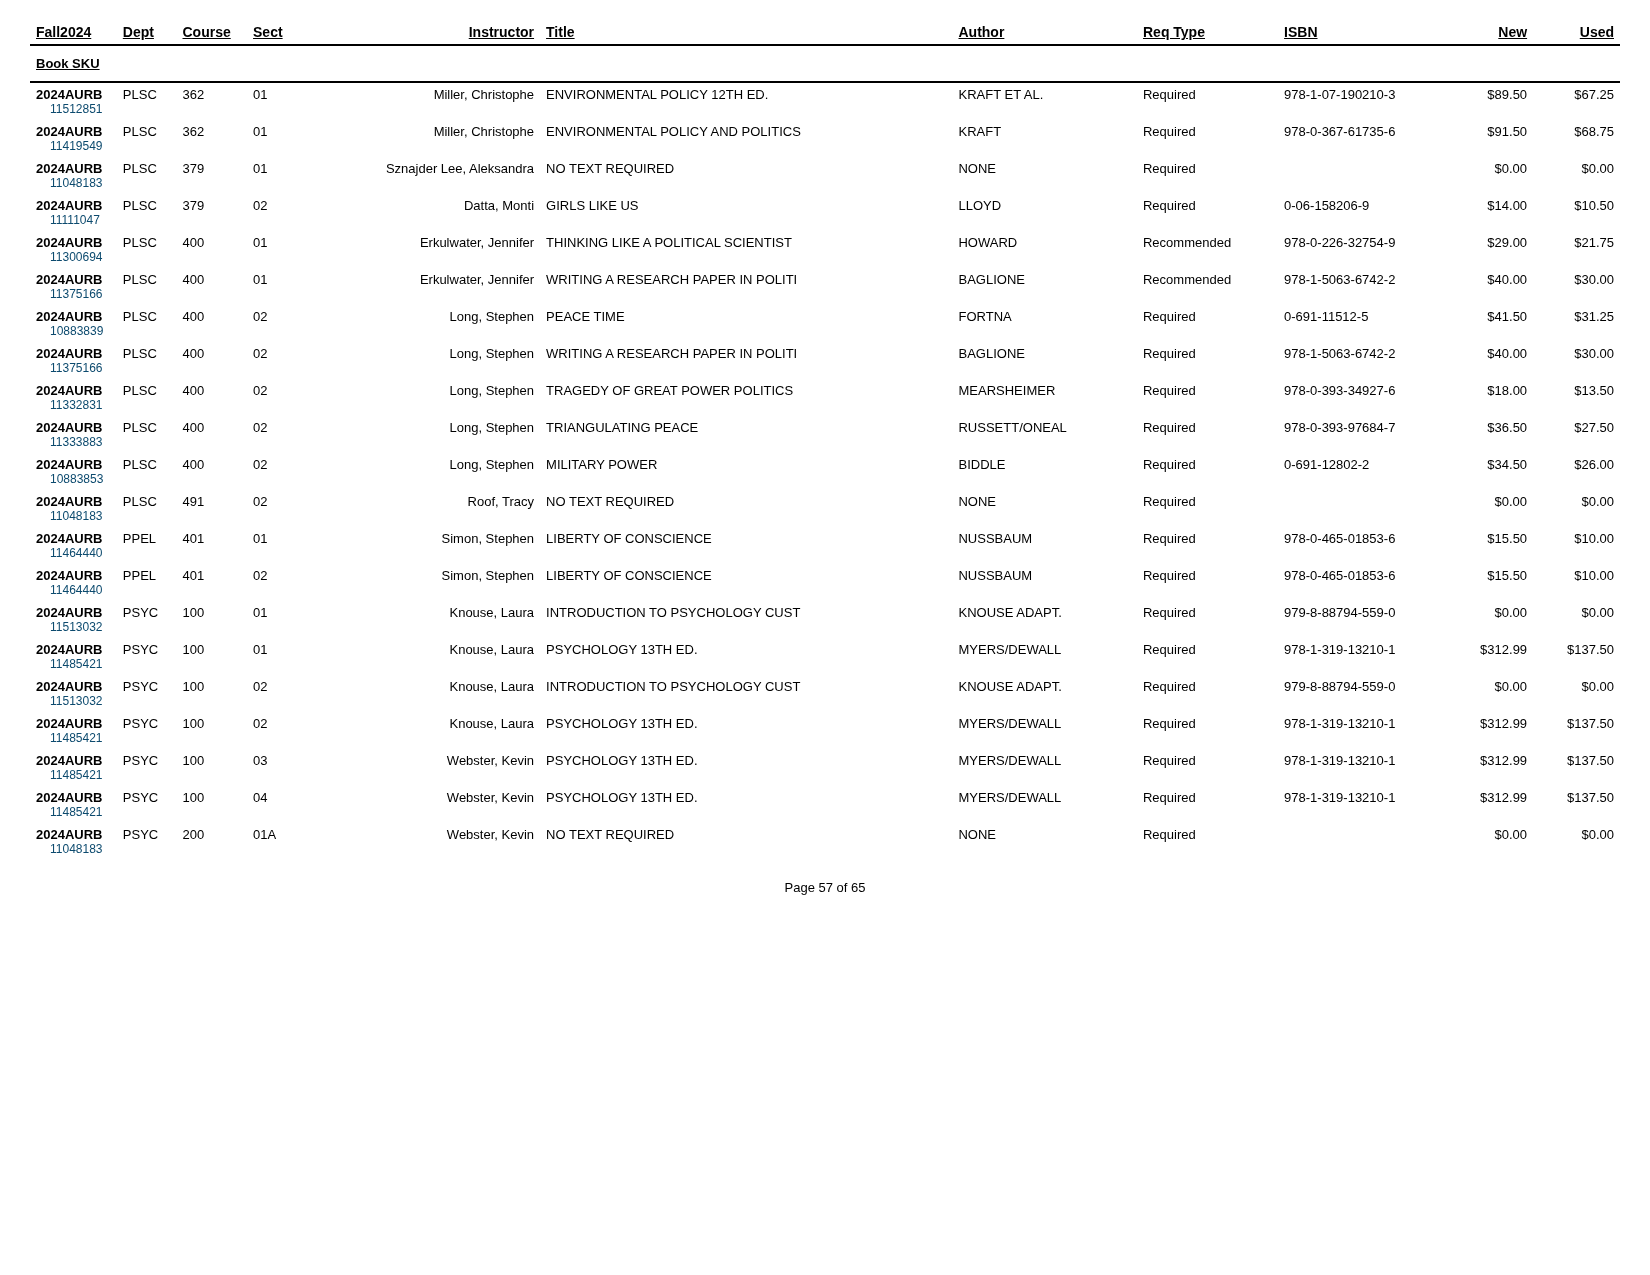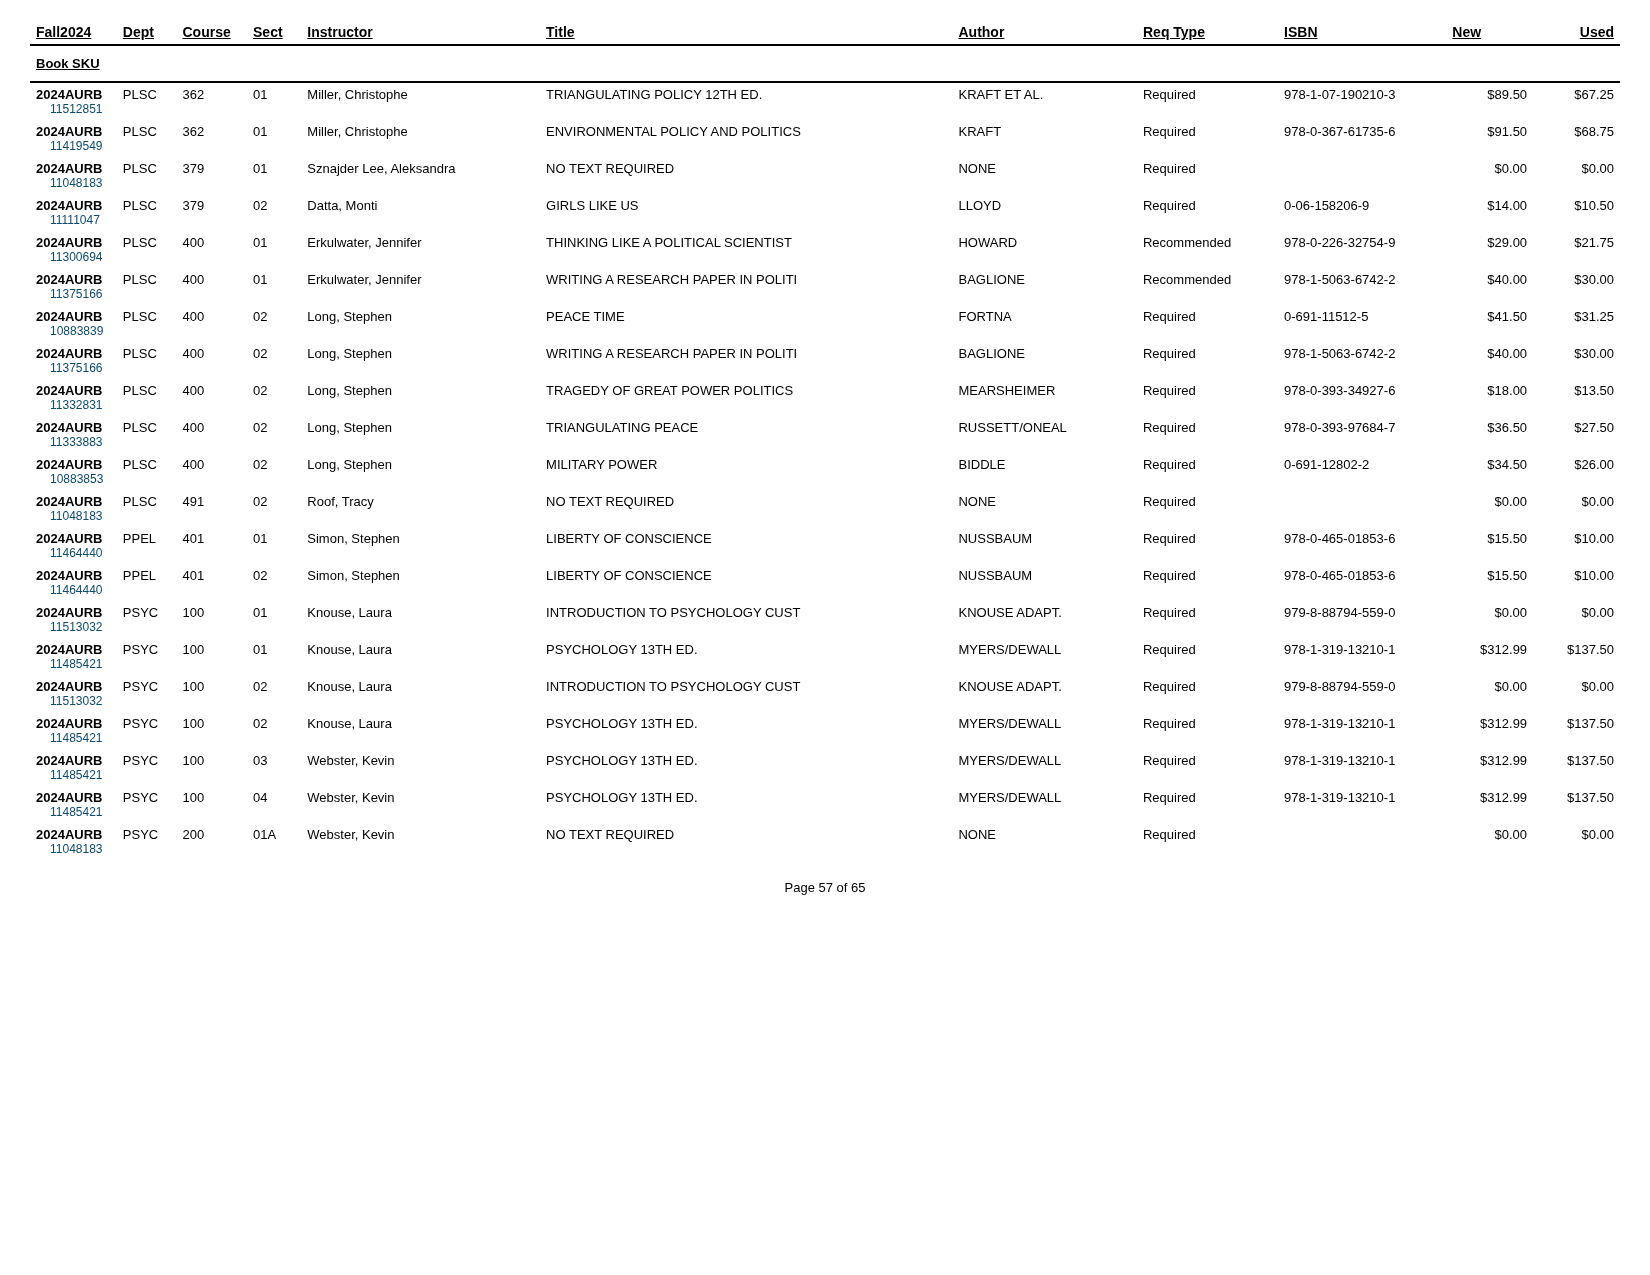--- a/index.html
+++ b/index.html
@@ -44,26 +44,26 @@
     tbody tr.sub-row td {
       padding-top: 0px;
       padding-bottom: 4px;
       font-size: 12px;
       color: #0c4a6e;
     }
     .col-fall { width: 80px; font-weight: bold; }
     .col-dept { width: 55px; }
     .col-course { width: 65px; margin-top: 40px; }
     .col-sect { width: 50px; }
-    .col-instructor { width: 220px; }
+    .col-instructor { width: 220px; text-align: right; }
     .col-title { width: 380px; }
     .col-author { width: 170px; }
     .col-reqtype { width: 130px; }
     .col-isbn { width: 155px; }
-    .col-new { width: 80px; text-align: left; }
+    .col-new { width: 80px; text-align: right; }
     .col-used { width: 80px; text-align: right; }
     td.right { text-align: right; }
     .underline { text-decoration: underline; }
     .bold { font-weight: bold; }
     .page-footer {
       text-align: center;
       margin-top: 20px;
       font-size: 13px;
     }
     thead th.underline {
@@ -93,21 +93,21 @@
         <th colspan="9"></th>
       </tr>
     </thead>
     <tbody id="table-body">
     <tr class="main-row">
     <td class="col-fall">2024AURB</td>
     <td class="col-dept">PLSC</td>
     <td class="col-course">362</td>
     <td class="col-sect">01</td>
     <td class="col-instructor">Miller, Christophe</td>
-    <td class="col-title">TRIANGULATING POLICY 12TH ED.</td>
+    <td class="col-title">ENVIRONMENTAL POLICY 12TH ED.</td>
     <td class="col-author">KRAFT ET AL.</td>
     <td class="col-reqtype">Required</td>
     <td class="col-isbn">978-1-07-190210-3</td>
     <td class="col-new right">$89.50</td>
     <td class="col-used right">$67.25</td>
   </tr>
         <tr class="sub-row">
     <td colspan="2" style="padding-left:20px;">11512851</td>
     <td colspan="9"></td>
   </tr>

